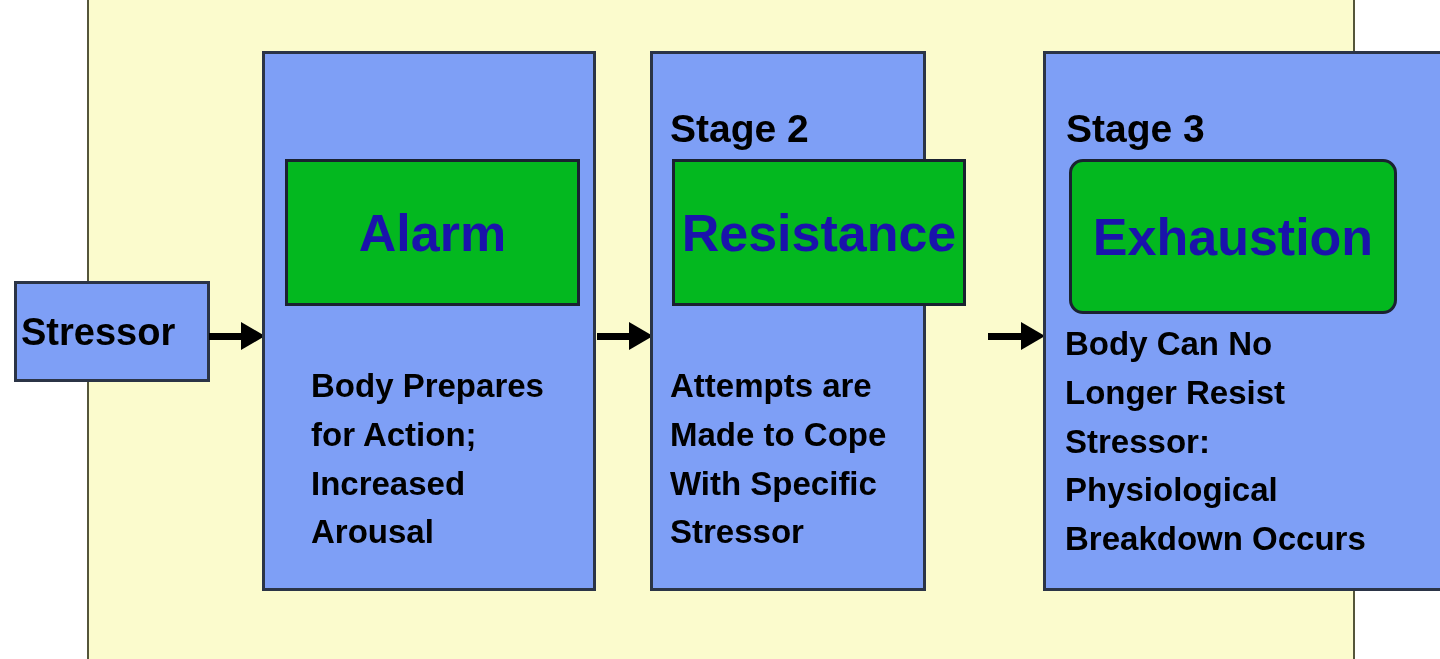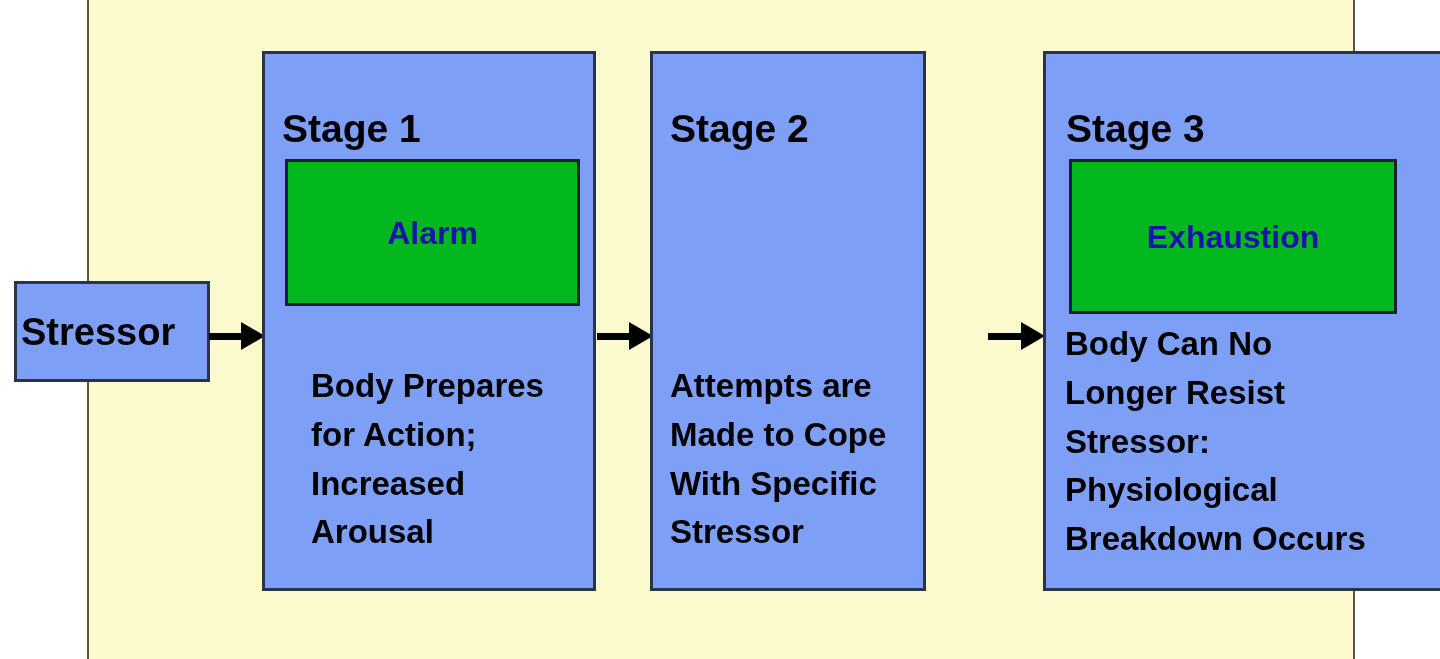--- a/index.html
+++ b/index.html
@@ -78,25 +78,25 @@
     position: absolute;
     background: #03b81f;
     border: 3px solid #1a2230;
     box-sizing: border-box;
     display: flex;
     align-items: center;
     justify-content: center;
   }
   .stage-1 .green-box { left: 20px; top: 105px; width: 295px; height: 147px; }
   .stage-2 .green-box { left: 19px; top: 105px; width: 294px; height: 147px; }
-  .stage-3 .green-box { left: 23px; top: 105px; width: 328px; height: 155px; }
+  .stage-3 .green-box { left: 23px; top: 105px; width: 328px; height: 155px; border-radius: 14px; }
 
   .green-label {
     color: #1a13ab;
-    font-size: 32px;
+    font-size: 52px;
     font-weight: bold;
     line-height: 1;
     white-space: nowrap;
   }
 
   .desc {
     position: absolute;
     color: #000000;
     font-size: 33px;
     font-weight: bold;
@@ -150,37 +150,39 @@
   <div class="box stressor-box">
     <div class="stressor-label">Stressor</div>
   </div>
 
   <div class="arrow arrow-1">
     <div class="shaft"></div>
     <div class="head"></div>
   </div>
 
   <div class="box stage-box stage-1">
-    <div class="stage-title">Stage 1</div>
     <div class="green-box">
       <span class="green-label">Alarm</span>
     </div>
     <div class="desc">Body Prepares
 for Action;
 Increased
 Arousal</div>
   </div>
 
   <div class="arrow arrow-2">
     <div class="shaft"></div>
     <div class="head"></div>
   </div>
 
   <div class="box stage-box stage-2">
     <div class="stage-title">Stage 2</div>
+    <div class="green-box">
+      <span class="green-label">Resistance</span>
+    </div>
     <div class="desc">Attempts are
 Made to Cope
 With Specific
 Stressor</div>
   </div>
 
   <div class="arrow arrow-3">
     <div class="shaft"></div>
     <div class="head"></div>
   </div>

